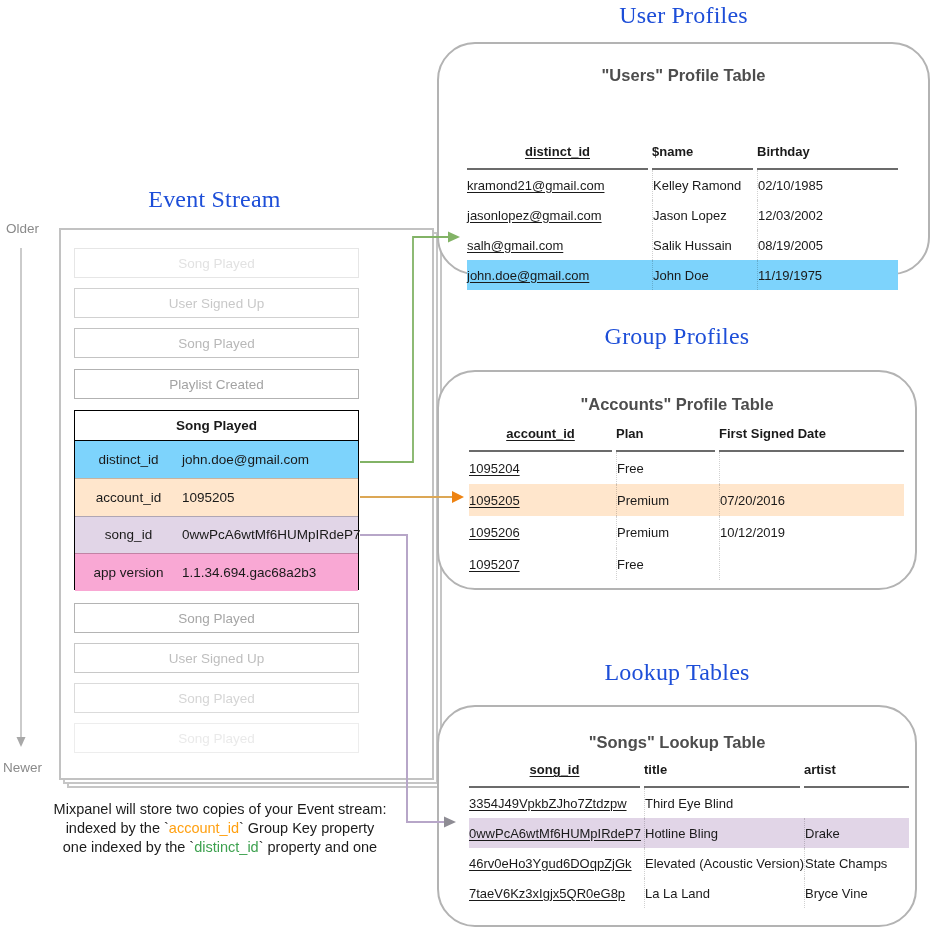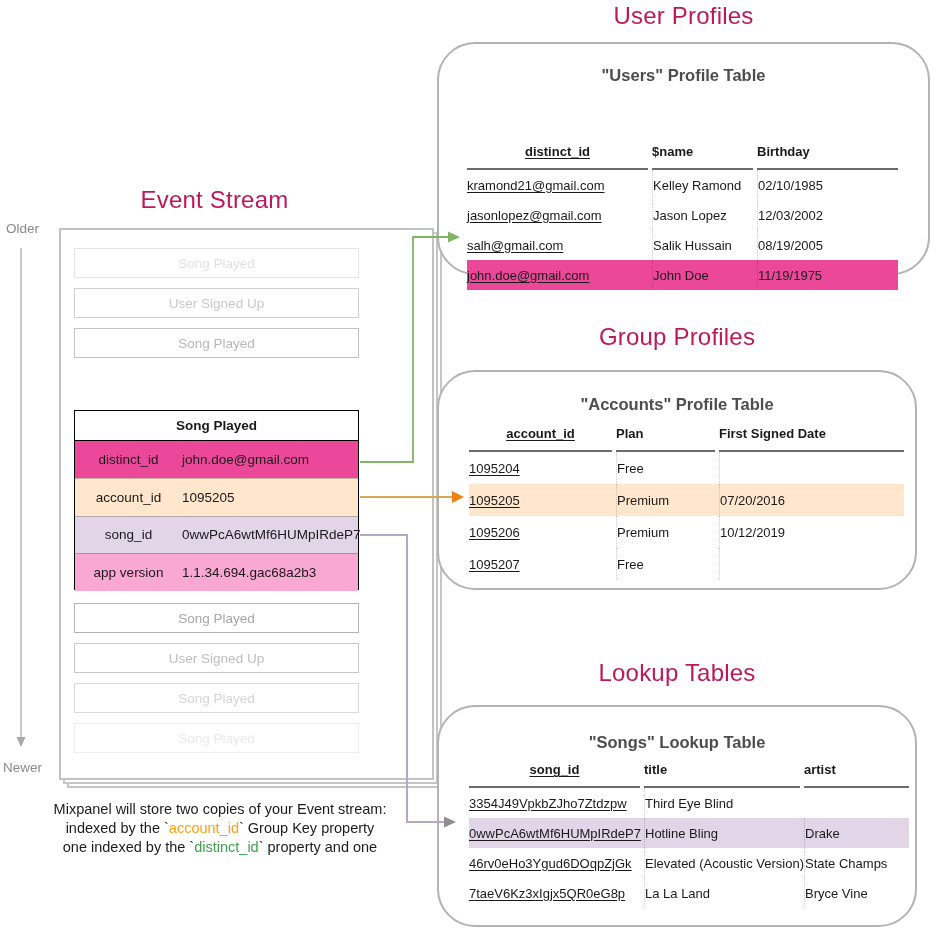--- a/index.html
+++ b/index.html
@@ -3,22 +3,22 @@
 <meta charset="utf-8">
 <style>
   html,body { margin:0; padding:0; background:#ffffff; }
   body {
     width:941px; height:951px; position:relative; overflow:hidden;
     font-family:"Liberation Sans", sans-serif; color:#1a1a1a;
   }
 
   
   .section-title {
-    position:absolute; font-size:24px; color:#be185d; text-align:center;
-    letter-spacing:0.2px; white-space:nowrap;
+    position:absolute; font-size:24px; color:#1d4ed8; text-align:center;
+    letter-spacing:0.2px; white-space:nowrap;font-family:Liberation Serif, serif;
   }
 
   
   .timeline-label { position:absolute; font-size:13.5px; color:#8a8a8a; }
 
   
   .stream-wrap { position:absolute; left:59px; top:228px; width:375px; height:552px; }
   .sheet {
     position:absolute; left:0; top:0; width:100%; height:100%;
     background:#ffffff; border:2px solid #c6c6c6; box-sizing:border-box;
@@ -47,21 +47,21 @@
     display:flex; align-items:center; justify-content:center;
     font-weight:bold; font-size:13.5px; color:#1a1a1a; background:#fff;
   }
   .ev-row {
     height:37.4px; box-sizing:border-box; display:grid; grid-template-columns:107px 1fr;
     align-items:center; font-size:13.5px;
   }
   .ev-row + .ev-row { border-top:1px solid rgba(0,0,0,0.22); }
   .ev-key { text-align:center; }
   .ev-val { text-align:left; }
-  .hl-green  { background:#ec4899; }
+  .hl-green  { background:#7dd3fc; }
   .hl-orange { background:#ffe6cc; }
   .hl-purple { background:#e1d5e7; }
   .hl-none   { background:#f9a8d4; }
 
   
   .card {
     position:absolute; background:#ffffff; border:2px solid #b3b3b3;
     border-radius:38px; box-sizing:border-box;
   }
   .card.stacked::before, .card.stacked::after {
@@ -119,20 +119,23 @@
 
   <div class="event-box fade-a1" style="top:20px;">
       <span>Song Played</span>
     </div>
   <div class="event-box fade-a2" style="top:60px;">
       <span>User Signed Up</span>
     </div>
   <div class="event-box fade-a3" style="top:100px;">
       <span>Song Played</span>
     </div>
+  <div class="event-box fade-a4" style="top:141px;">
+      <span>Playlist Created</span>
+    </div>
 
   <div class="event-card">
     <div class="ev-header">Song Played</div>
     <div class="ev-row hl-green">
       <div class="ev-key">distinct_id</div>
       <div class="ev-val">john.doe@gmail.com</div>
     </div>
     <div class="ev-row hl-orange">
       <div class="ev-key">account_id</div>
       <div class="ev-val">1095205</div>

